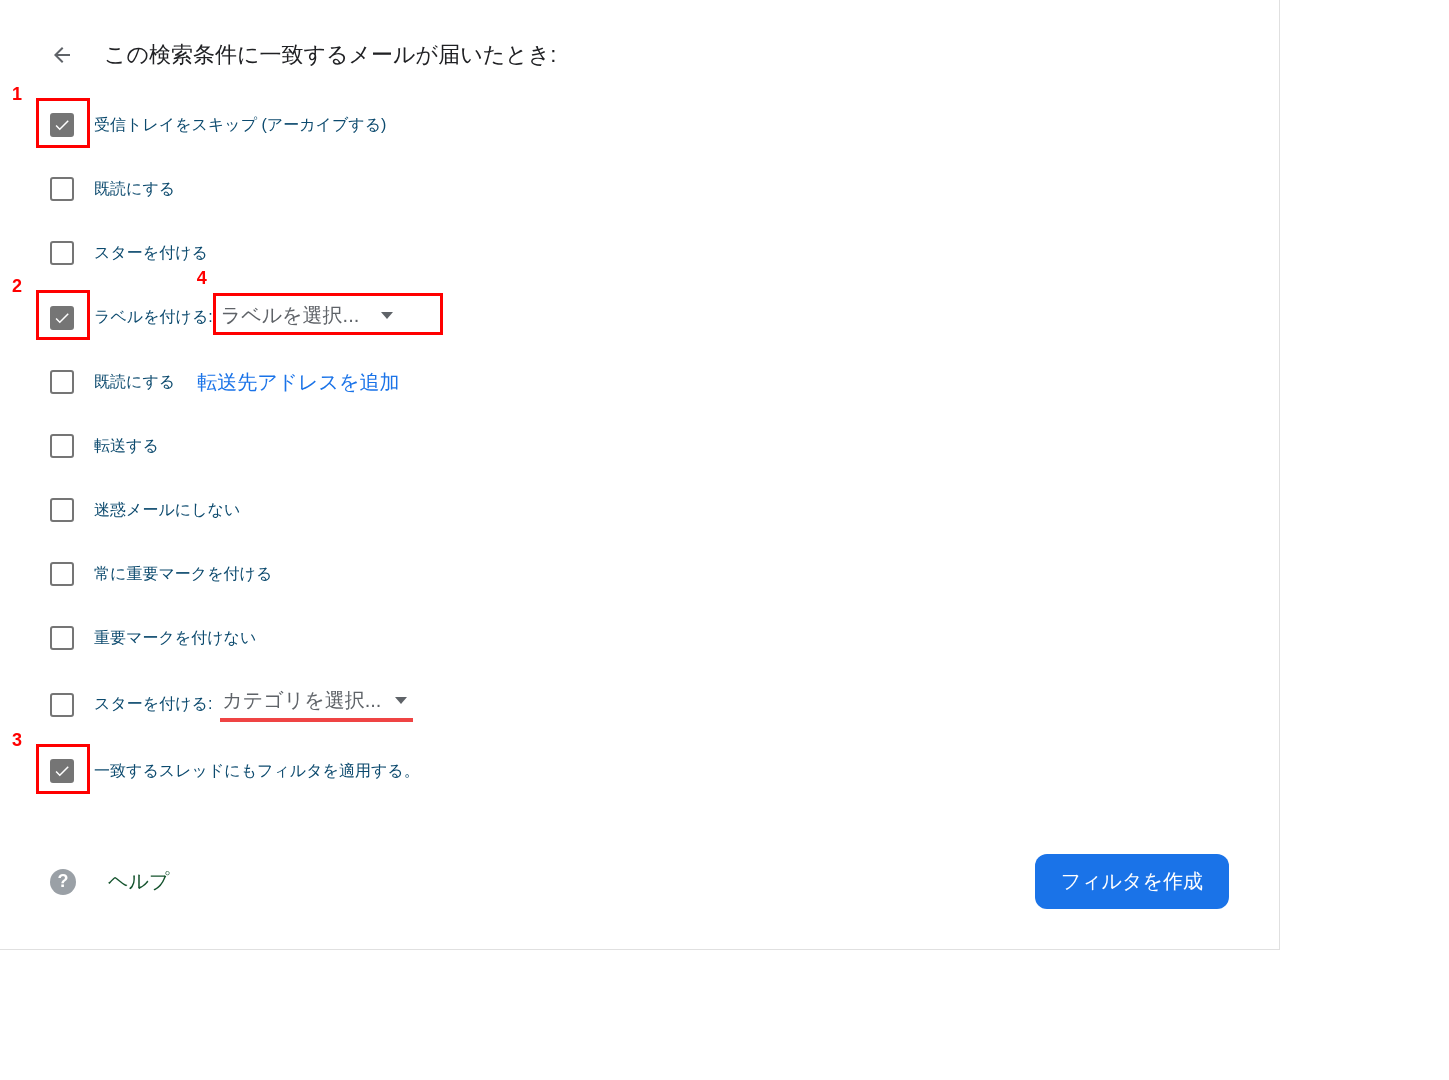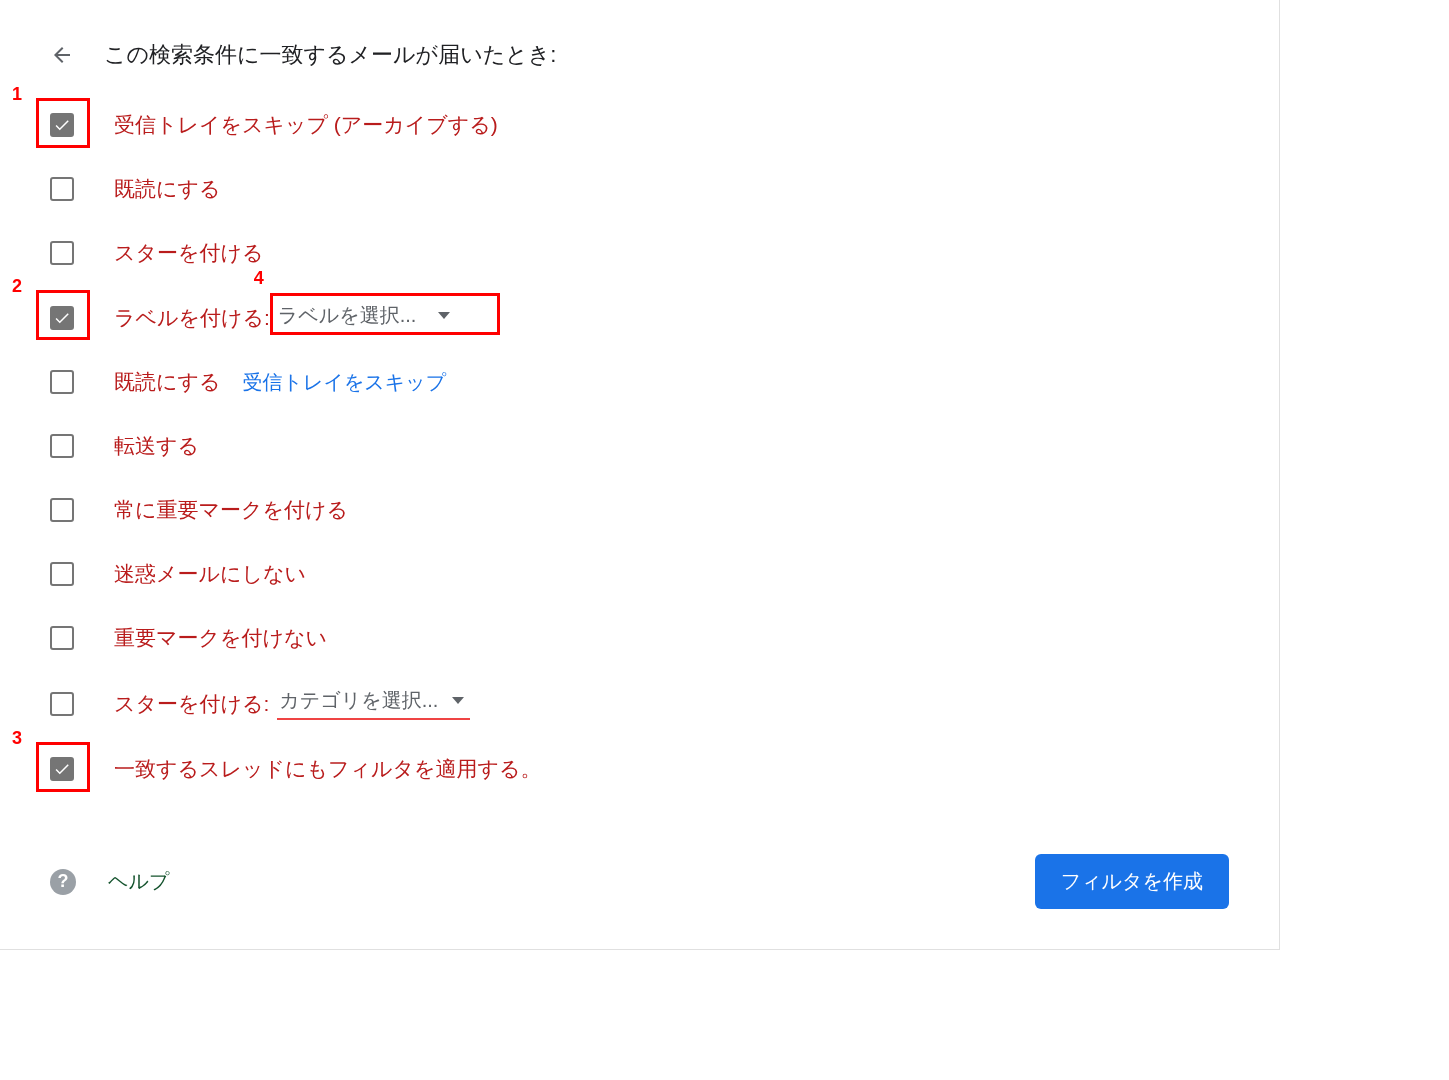--- a/index.html
+++ b/index.html
@@ -60,23 +60,23 @@
     justify-content: center;
     flex-shrink: 0;
   }
   .checkbox.checked {
     background: #757575;
     border-color: #757575;
   }
   .checkbox.checked svg { display: block; }
   .checkbox svg { display: none; }
   .option-label {
-    font-size: 21px;
-    color: #b91c1c;
-    margin-left: 40px;
+    font-size: 16px;
+    color: #0c4a6e;
+    margin-left: 20px;
   }
   .red-box {
     position: absolute;
     border: 3px solid #ff0000;
     pointer-events: none;
   }
   .annotation {
     position: absolute;
     color: #ff0000;
     font-weight: bold;
@@ -84,21 +84,21 @@
     font-family: Arial, sans-serif;
   }
   .dropdown {
     margin-left: 8px;
     font-size: 20px;
     color: #5f6368;
     display: inline-flex;
     align-items: center;
     cursor: pointer;
     gap: 14px;
-    border-bottom: 2px solid #ef4444;
+    border-bottom: 4px solid #ef4444;
     padding: 0 6px 4px 2px;
   }
   .dropdown-no-border {
     margin-left: 8px;
     font-size: 20px;
     color: #5f6368;
     display: inline-flex;
     align-items: center;
     cursor: pointer;
     gap: 22px;
@@ -145,21 +145,21 @@
   }
   .help-label {
     font-size: 20px;
     color: #14532d;
   }
   .create-button {
     background: #1a73e8;
     color: #fff;
     font-size: 20px;
     padding: 14px 26px;
-    border-radius: 6px;
+    border-radius: 12px;
     cursor: pointer;
     border: none;
   }
 </style>
 </head>
 <body>
 
 <div class="container">
 
   <div class="header-row">
@@ -213,42 +213,42 @@
         <span class="caret-down"></span>
       </span>
     </span>
   </div>
 
   <div class="option-row">
     <div class="checkbox">
       
     </div>
     <span class="option-label">既読にする</span>
-    <span class="link-text">受信トレイをスキップ</span>
+    <span class="link-text">転送先アドレスを追加</span>
   </div>
 
   <div class="option-row">
     <div class="checkbox">
       
     </div>
     <span class="option-label">転送する</span>
   </div>
 
   <div class="option-row">
     <div class="checkbox">
       
     </div>
+    <span class="option-label">迷惑メールにしない</span>
+  </div>
+
+  <div class="option-row">
+    <div class="checkbox">
+      
+    </div>
     <span class="option-label">常に重要マークを付ける</span>
-  </div>
-
-  <div class="option-row">
-    <div class="checkbox">
-      
-    </div>
-    <span class="option-label">迷惑メールにしない</span>
   </div>
 
   <div class="option-row">
     <div class="checkbox">
       
     </div>
     <span class="option-label">重要マークを付けない</span>
   </div>
 
   <div class="option-row">

